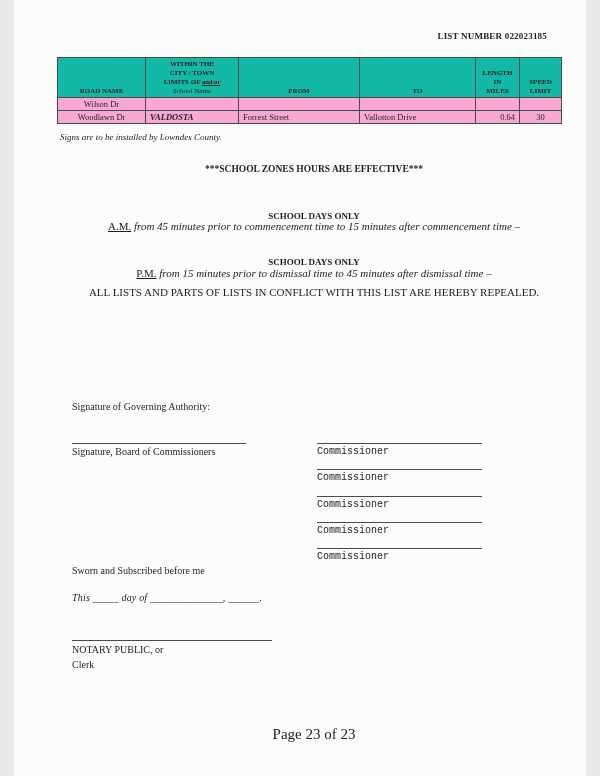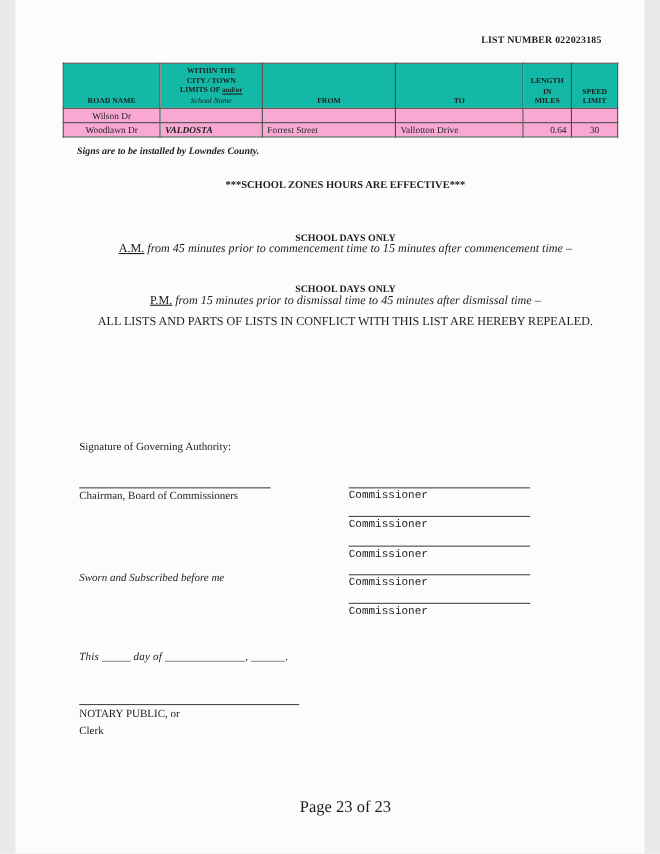--- a/index.html
+++ b/index.html
@@ -29,33 +29,33 @@
     border:1px solid #4a4a4a;
     overflow:hidden;white-space:nowrap;
   }
   .zone-table thead th{
     background:#14b8a6;
     font-size:7px;font-weight:bold;line-height:1.3;
     vertical-align:bottom;text-align:center;
     padding:2px 1px 1px 1px;height:33px;
   }
   .hdr-underline{text-decoration:underline;font-size:6.5px;}
-  .hdr-italic{font-style:italic;font-weight:normal;font-size:7px;}
+  .hdr-italic{font-weight:normal;font-size:7px;}
   .zone-table tbody td{
     background:#f9a8d4;
     font-size:8.5px;height:12px;padding:0 4px;line-height:12px;
   }
   .cell-center{text-align:center;}
   .cell-left{text-align:left;}
   .cell-right{text-align:right;}
   .cell-school{font-weight:bold;font-style:italic;font-size:9px;}
 
   .signs-note{
-    left:56px;top:132px;
-    font-size:9px;font-weight:bold;font-style:italic;
+    left:46px;top:132px;
+    font-size:9px;font-weight:normal;font-style:italic;
   }
 
   
   .c{left:0;width:600px;text-align:center;}
   .hours-title{top:164px;font-size:9.5px;font-weight:bold;}
   .hours-line{top:187px;font-size:11px;margin-top:33px;}
   .hours-line.pm{top:234px;}
   .u{text-decoration:underline;}
   .it{font-style:italic;}
   .sdo{font-size:9px;font-weight:bold;}
@@ -64,21 +64,21 @@
   .repealed{top:286px;font-size:11px;}
 
   
   .sig-heading{left:58px;top:401px;font-size:10px;}
   .rule{border-top:1px solid #4a4a4a;height:0;}
   .chairman-rule{left:58px;top:443px;width:174px;}
   .chairman-label{left:58px;top:446px;font-size:10px;}
   .commissioner{left:303px;width:165px;}
   .commissioner .rule{width:165px;}
   .commissioner .lbl{font-size:10px;margin-top:2px;font-family:Liberation Mono, monospace;}
-  .sworn-label{left:58px;top:520px;font-size:10px;font-style:italic;}
+  .sworn-label{left:58px;top:565px;font-size:10px;}
   .date-line{left:58px;top:592px;font-size:10px;font-style:italic;letter-spacing:.2px;}
   .notary-rule{left:58px;top:640px;width:200px;}
   .notary-label{left:58px;top:644px;font-size:10px;}
   .clerk-label{left:58px;top:659px;font-size:10px;}
 
   .footer{top:726px;font-size:15px;}
 </style>
 </head>
 <body>
 
@@ -151,21 +151,21 @@
     <span class="u">P.M.</span><span class="it">  from 15 minutes prior to dismissal time to 45 minutes after dismissal time –</span>
   </div>
 
   <div class="abs c sdo sdo2">SCHOOL DAYS ONLY</div>
 
   <div class="abs c repealed">ALL LISTS AND PARTS OF LISTS IN CONFLICT WITH THIS LIST ARE HEREBY REPEALED.</div>
 
   <div class="abs sig-heading">Signature of Governing Authority:</div>
 
   <div class="abs rule chairman-rule"></div>
-  <div class="abs chairman-label">Chairman, Board of Commissioners</div>
+  <div class="abs chairman-label">Signature, Board of Commissioners</div>
 
   <div class="abs commissioner" style="top:443px">
     <div class="rule"></div>
     <div class="lbl">Commissioner</div>
   </div>
   <div class="abs commissioner" style="top:469px">
     <div class="rule"></div>
     <div class="lbl">Commissioner</div>
   </div>
   <div class="abs commissioner" style="top:496px">

